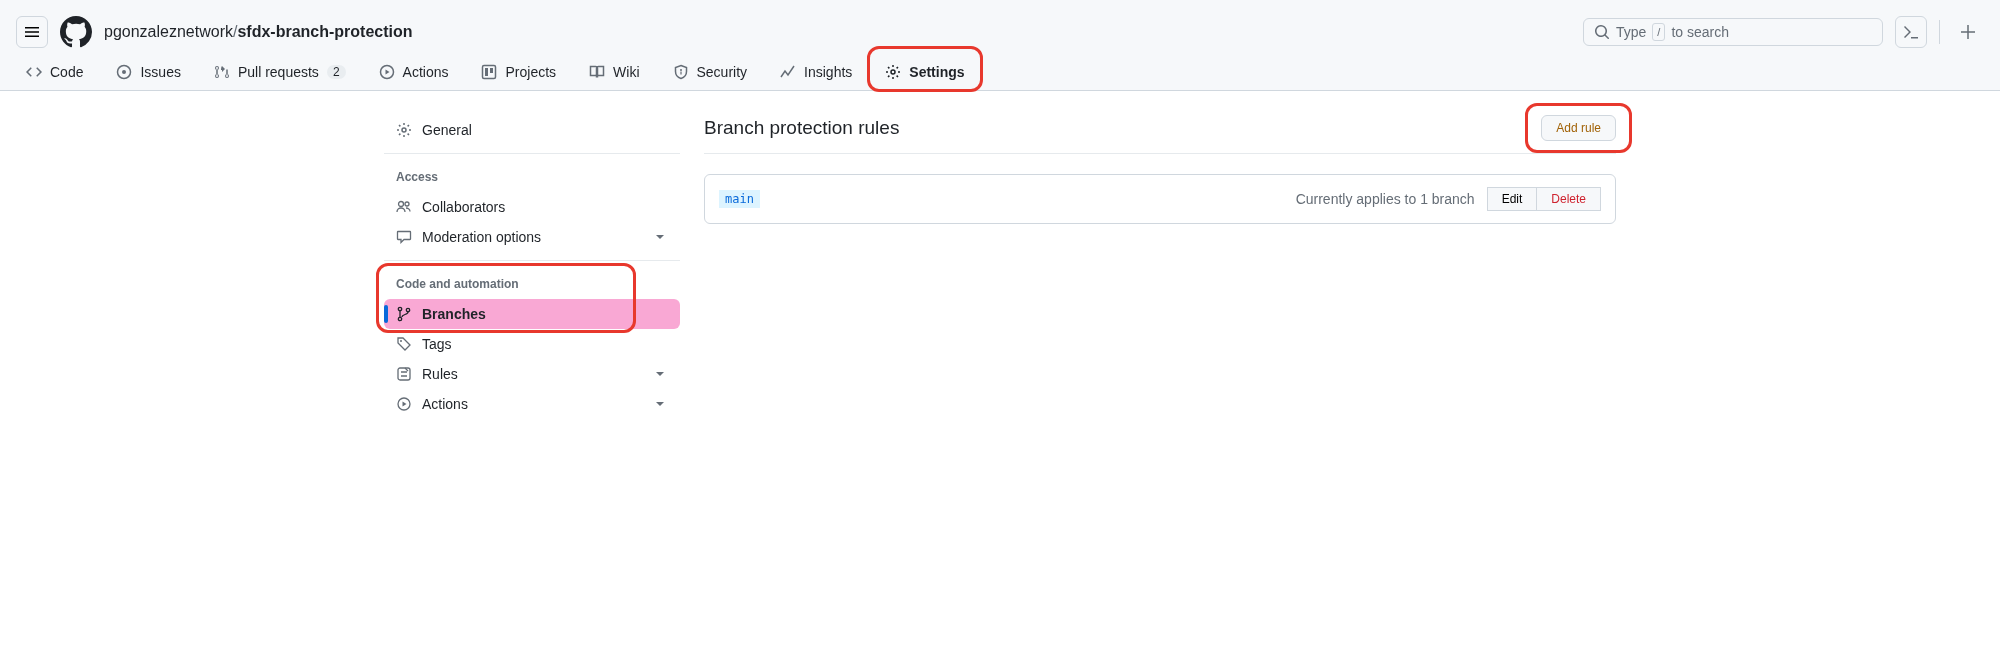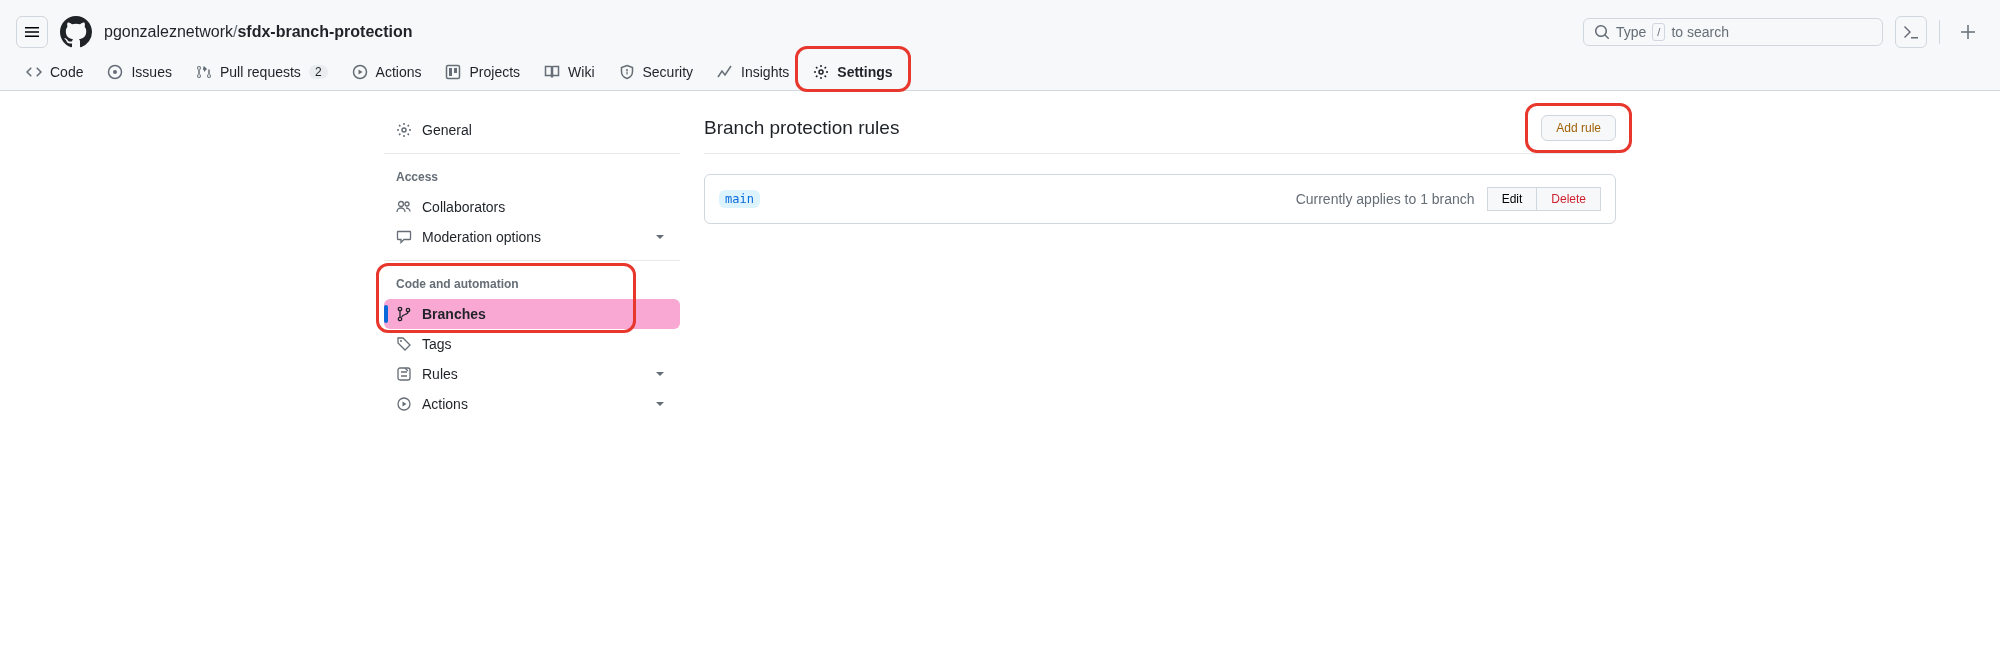--- a/index.html
+++ b/index.html
@@ -67,21 +67,21 @@
     }
     .divider-v {
       width: 1px; height: 24px;
       background: #d0d7de;
     }
     
     
     .repo-nav {
       display: flex;
       align-items: flex-start;
-      gap: 4px;
+      gap: 13px;
       padding: 0 16px;
       background: #f6f8fa;
       border-bottom: 1px solid #d0d7de;
     }
     .repo-nav-item {
       display: flex; align-items: center;
       gap: 8px;
       padding: 8px 10px;
       color: #1f2328;
       cursor: pointer;
@@ -182,21 +182,21 @@
       display: flex;
       align-items: center;
       gap: 12px;
       margin-top: 20px;
     }
     .branch-pill {
       background: #ddf4ff;
       color: #0969da;
       font-family: ui-monospace, SFMono-Regular, Menlo, monospace;
       padding: 2px 6px;
-      border-radius: 6px;
+      border-radius: 0;
       font-size: 12px;
     }
     .applies-text { color: #656d76; font-size: 14px; margin-left: auto; }
     .btn-group {
       display: flex;
       border: 1px solid #d0d7de;
       border-radius: 0;
       overflow: hidden;
     }
     .btn-group .gbtn {

